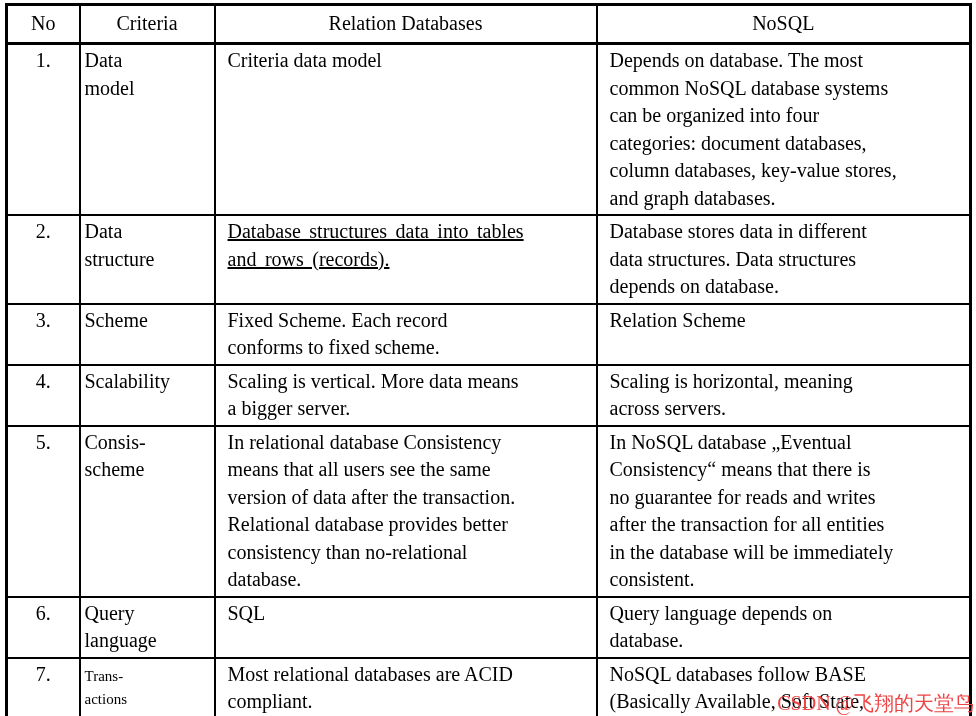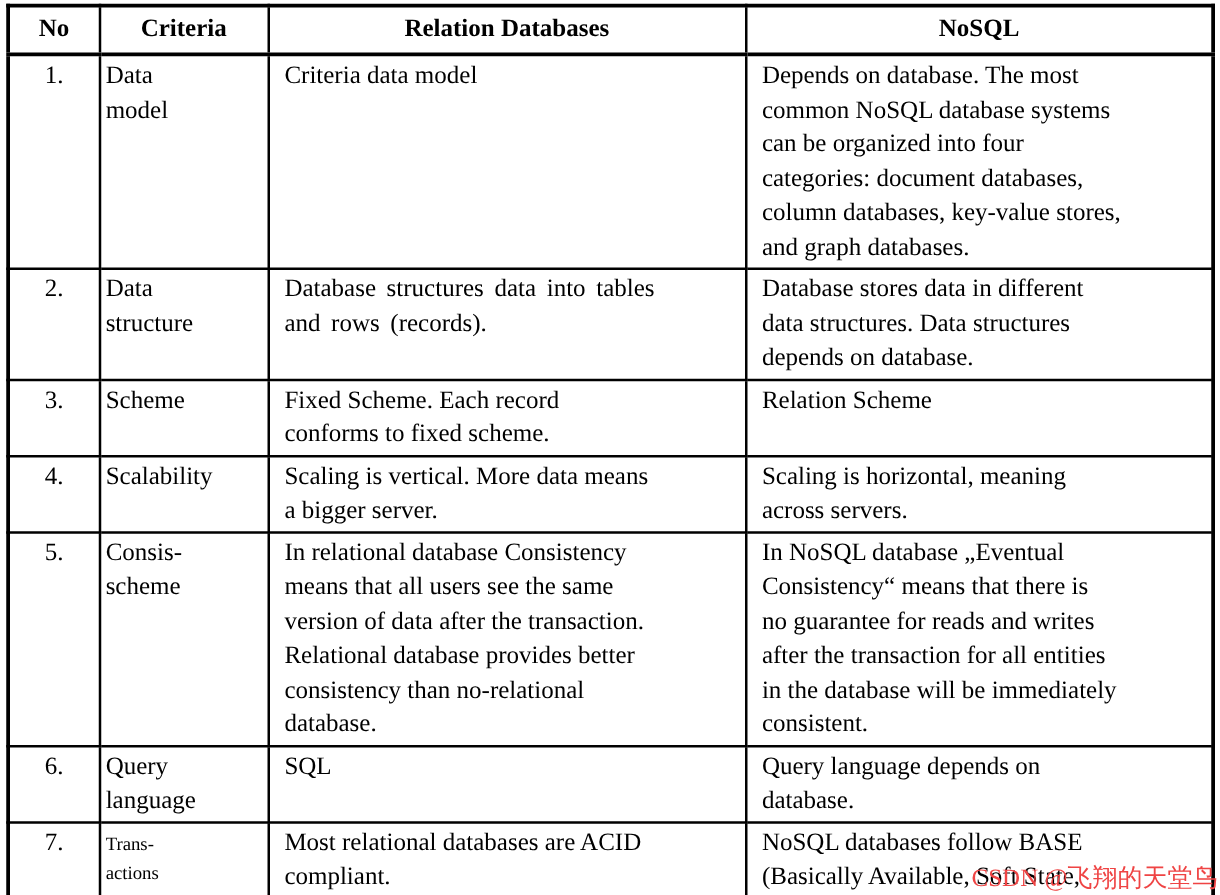--- a/index.html
+++ b/index.html
@@ -30,37 +30,37 @@
     border: 2px solid #000;
     color: #000;
     font-size: 20px;
     line-height: 27.5px;
     vertical-align: top;
     white-space: pre-line;
     padding: 2px 8px 2px 12px;
     overflow: hidden;
   }
   th {
-    font-weight: bold;
+    font-weight: normal;
     text-align: center;
     vertical-align: middle;
     white-space: nowrap;
     padding: 2px 2px;
     height: 32px;
     border-bottom: 3px solid #000;
   }
   td.cell-no {
     text-align: center;
     padding: 2px 2px;
   }
   td.cell-criteria {
     text-align: left;
     padding: 2px 4px;
   }
-  td.justified { word-spacing: 3.5px; }
+  td.justified { word-spacing: 3.5px; text-decoration: underline; }
   td.small-text {
     font-size: 15px;
     line-height: 23px;
     padding-top: 6px;
   }
   tr.r-header { height: 36px;  }
   tr.r1 { height: 165px; }
   tr.r2 { height: 81px;  }
   tr.r3 { height: 54px;  }
   tr.r4 { height: 54px;  }

